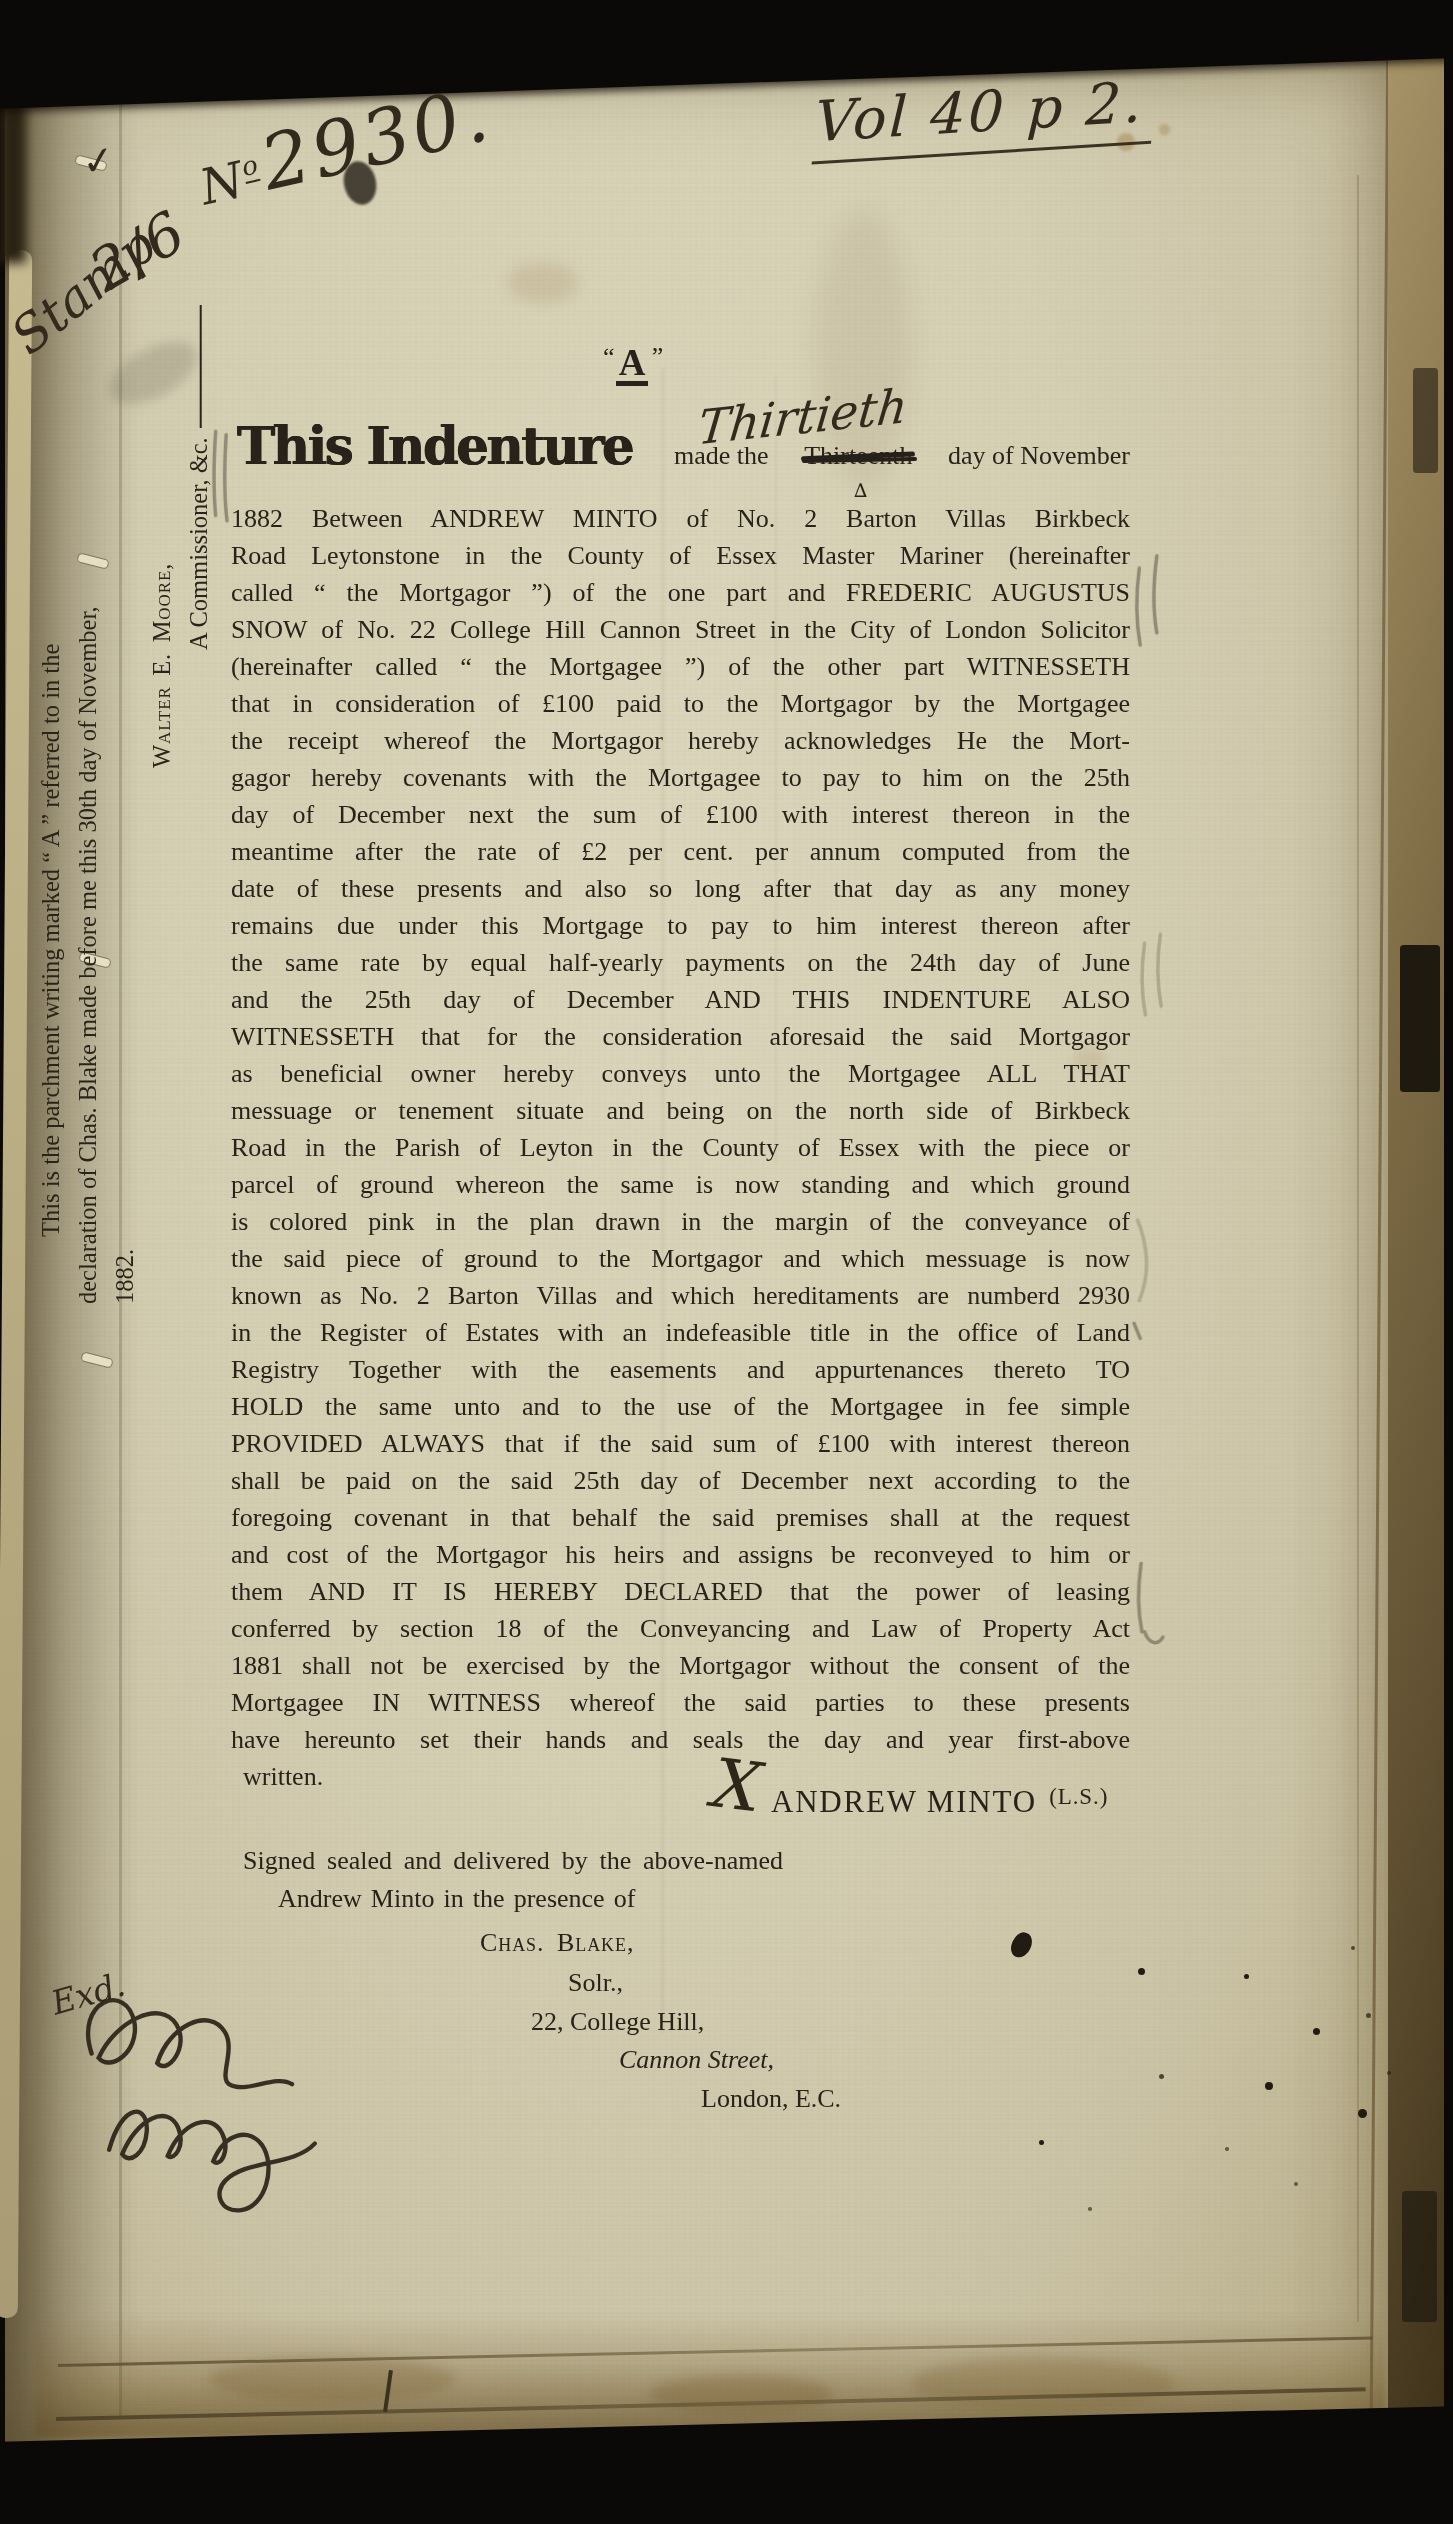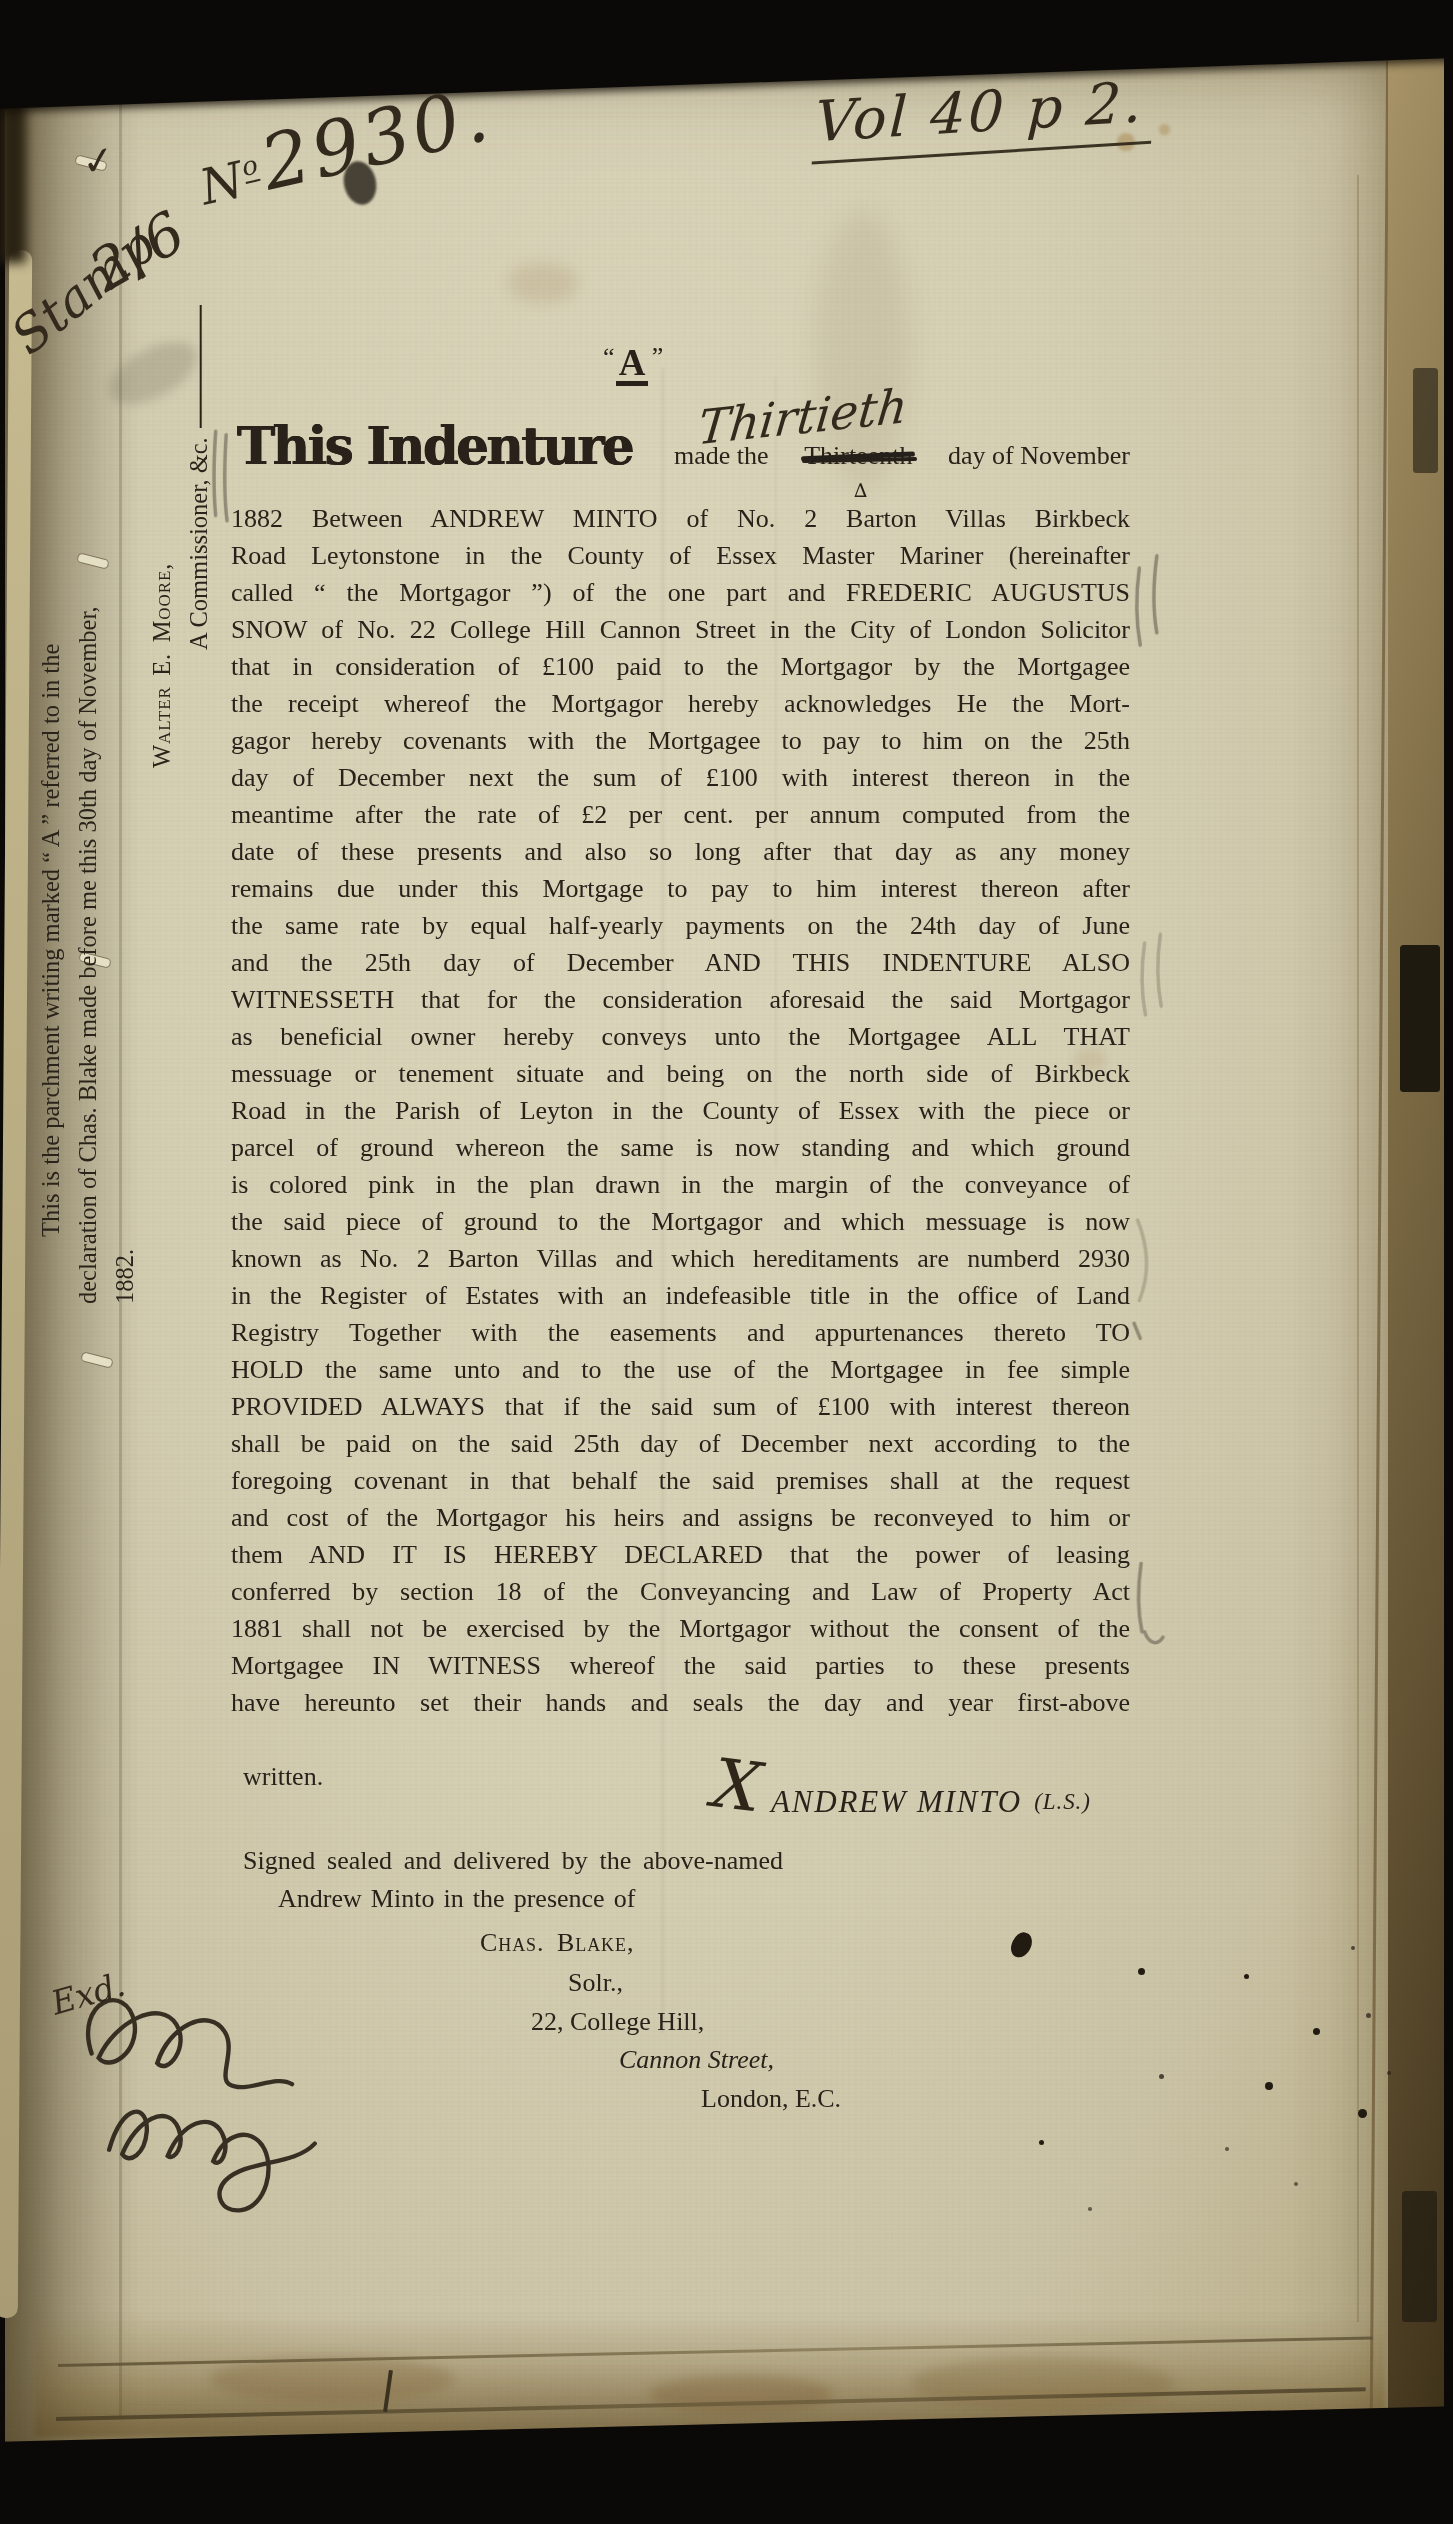--- a/index.html
+++ b/index.html
@@ -92,21 +92,21 @@
   .inserted-day{left:698px;top:389px;font-size:47px;transform:rotate(-6deg) skewX(-12deg);}
   .caret{position:absolute;left:854px;top:479px;font-size:19px;color:#29221a;z-index:7;
         font-family:"DejaVu Serif",serif;}
   .deed-body{position:absolute;left:231px;top:500px;width:899px;z-index:7;
         font-size:26px;line-height:37px;color:#29221a;}
   .deed-body .bodyline{text-align:justify;text-align-last:justify;height:37px;overflow:visible;white-space:nowrap;
         text-justify:inter-word;}
   .deed-body .bodyline{white-space:normal;}
   .last-line{position:absolute;left:243px;top:1762px;font-size:26px;z-index:7;}
   .sig-mark{left:713px;top:1746px;font-size:68px;transform:rotate(7deg);color:#2f2619;}
-  .sig-line{position:absolute;left:771px;top:1784px;z-index:7;white-space:nowrap;display:flex;align-items:center;font-style:italic;}
+  .sig-line{position:absolute;left:771px;top:1784px;z-index:7;white-space:nowrap;display:flex;align-items:flex-start;}
   .sig-name{font-size:31px;letter-spacing:1.8px;}
   .sig-seal{font-size:23px;margin-left:12.3px;letter-spacing:0.9px;}
   .att1{position:absolute;left:243px;top:1846px;font-size:26px;z-index:7;word-spacing:5.3px;}
   .att2{position:absolute;left:278px;top:1884px;font-size:26px;z-index:7;word-spacing:2.6px;}
   .wit-name{position:absolute;left:480px;top:1928px;font-size:26px;z-index:7;
         font-variant:small-caps;letter-spacing:0.9px;word-spacing:5.3px;}
   .wit1{position:absolute;left:568px;top:1968px;font-size:26px;z-index:7;}
   .wit2{position:absolute;left:531px;top:2007px;font-size:26px;z-index:7;}
   .wit3{position:absolute;left:619px;top:2045px;font-size:26px;z-index:7;font-style:italic;}
   .wit4{position:absolute;left:701px;top:2084px;font-size:26px;z-index:7;}
@@ -204,20 +204,21 @@
     <span class="op30">day of November</span>
   </div>
   <div class="handwriting inserted-day">Thirtieth</div>
   <div class="caret">∆</div>
 
   <div class="deed-body">
       <div class="bodyline">1882 Between ANDREW MINTO of No. 2 Barton Villas Birkbeck</div>
       <div class="bodyline">Road Leytonstone in the County of Essex Master Mariner (hereinafter</div>
       <div class="bodyline">called “ the Mortgagor ”) of the one part and FREDERIC AUGUSTUS</div>
       <div class="bodyline">SNOW of No. 22 College Hill Cannon Street in the City of London Solicitor</div>
+      <div class="bodyline">(hereinafter called “ the Mortgagee ”) of the other part WITNESSETH</div>
       <div class="bodyline">that in consideration of £100 paid to the Mortgagor by the Mortgagee</div>
       <div class="bodyline">the receipt whereof the Mortgagor hereby acknowledges He the Mort-</div>
       <div class="bodyline">gagor hereby covenants with the Mortgagee to pay to him on the 25th</div>
       <div class="bodyline">day of December next the sum of £100 with interest thereon in the</div>
       <div class="bodyline">meantime after the rate of £2 per cent. per annum computed from the</div>
       <div class="bodyline">date of these presents and also so long after that day as any money</div>
       <div class="bodyline">remains due under this Mortgage to pay to him interest thereon after</div>
       <div class="bodyline">the same rate by equal half-yearly payments on the 24th day of June</div>
       <div class="bodyline">and the 25th day of December AND THIS INDENTURE ALSO</div>
       <div class="bodyline">WITNESSETH that for the consideration aforesaid the said Mortgagor</div>

